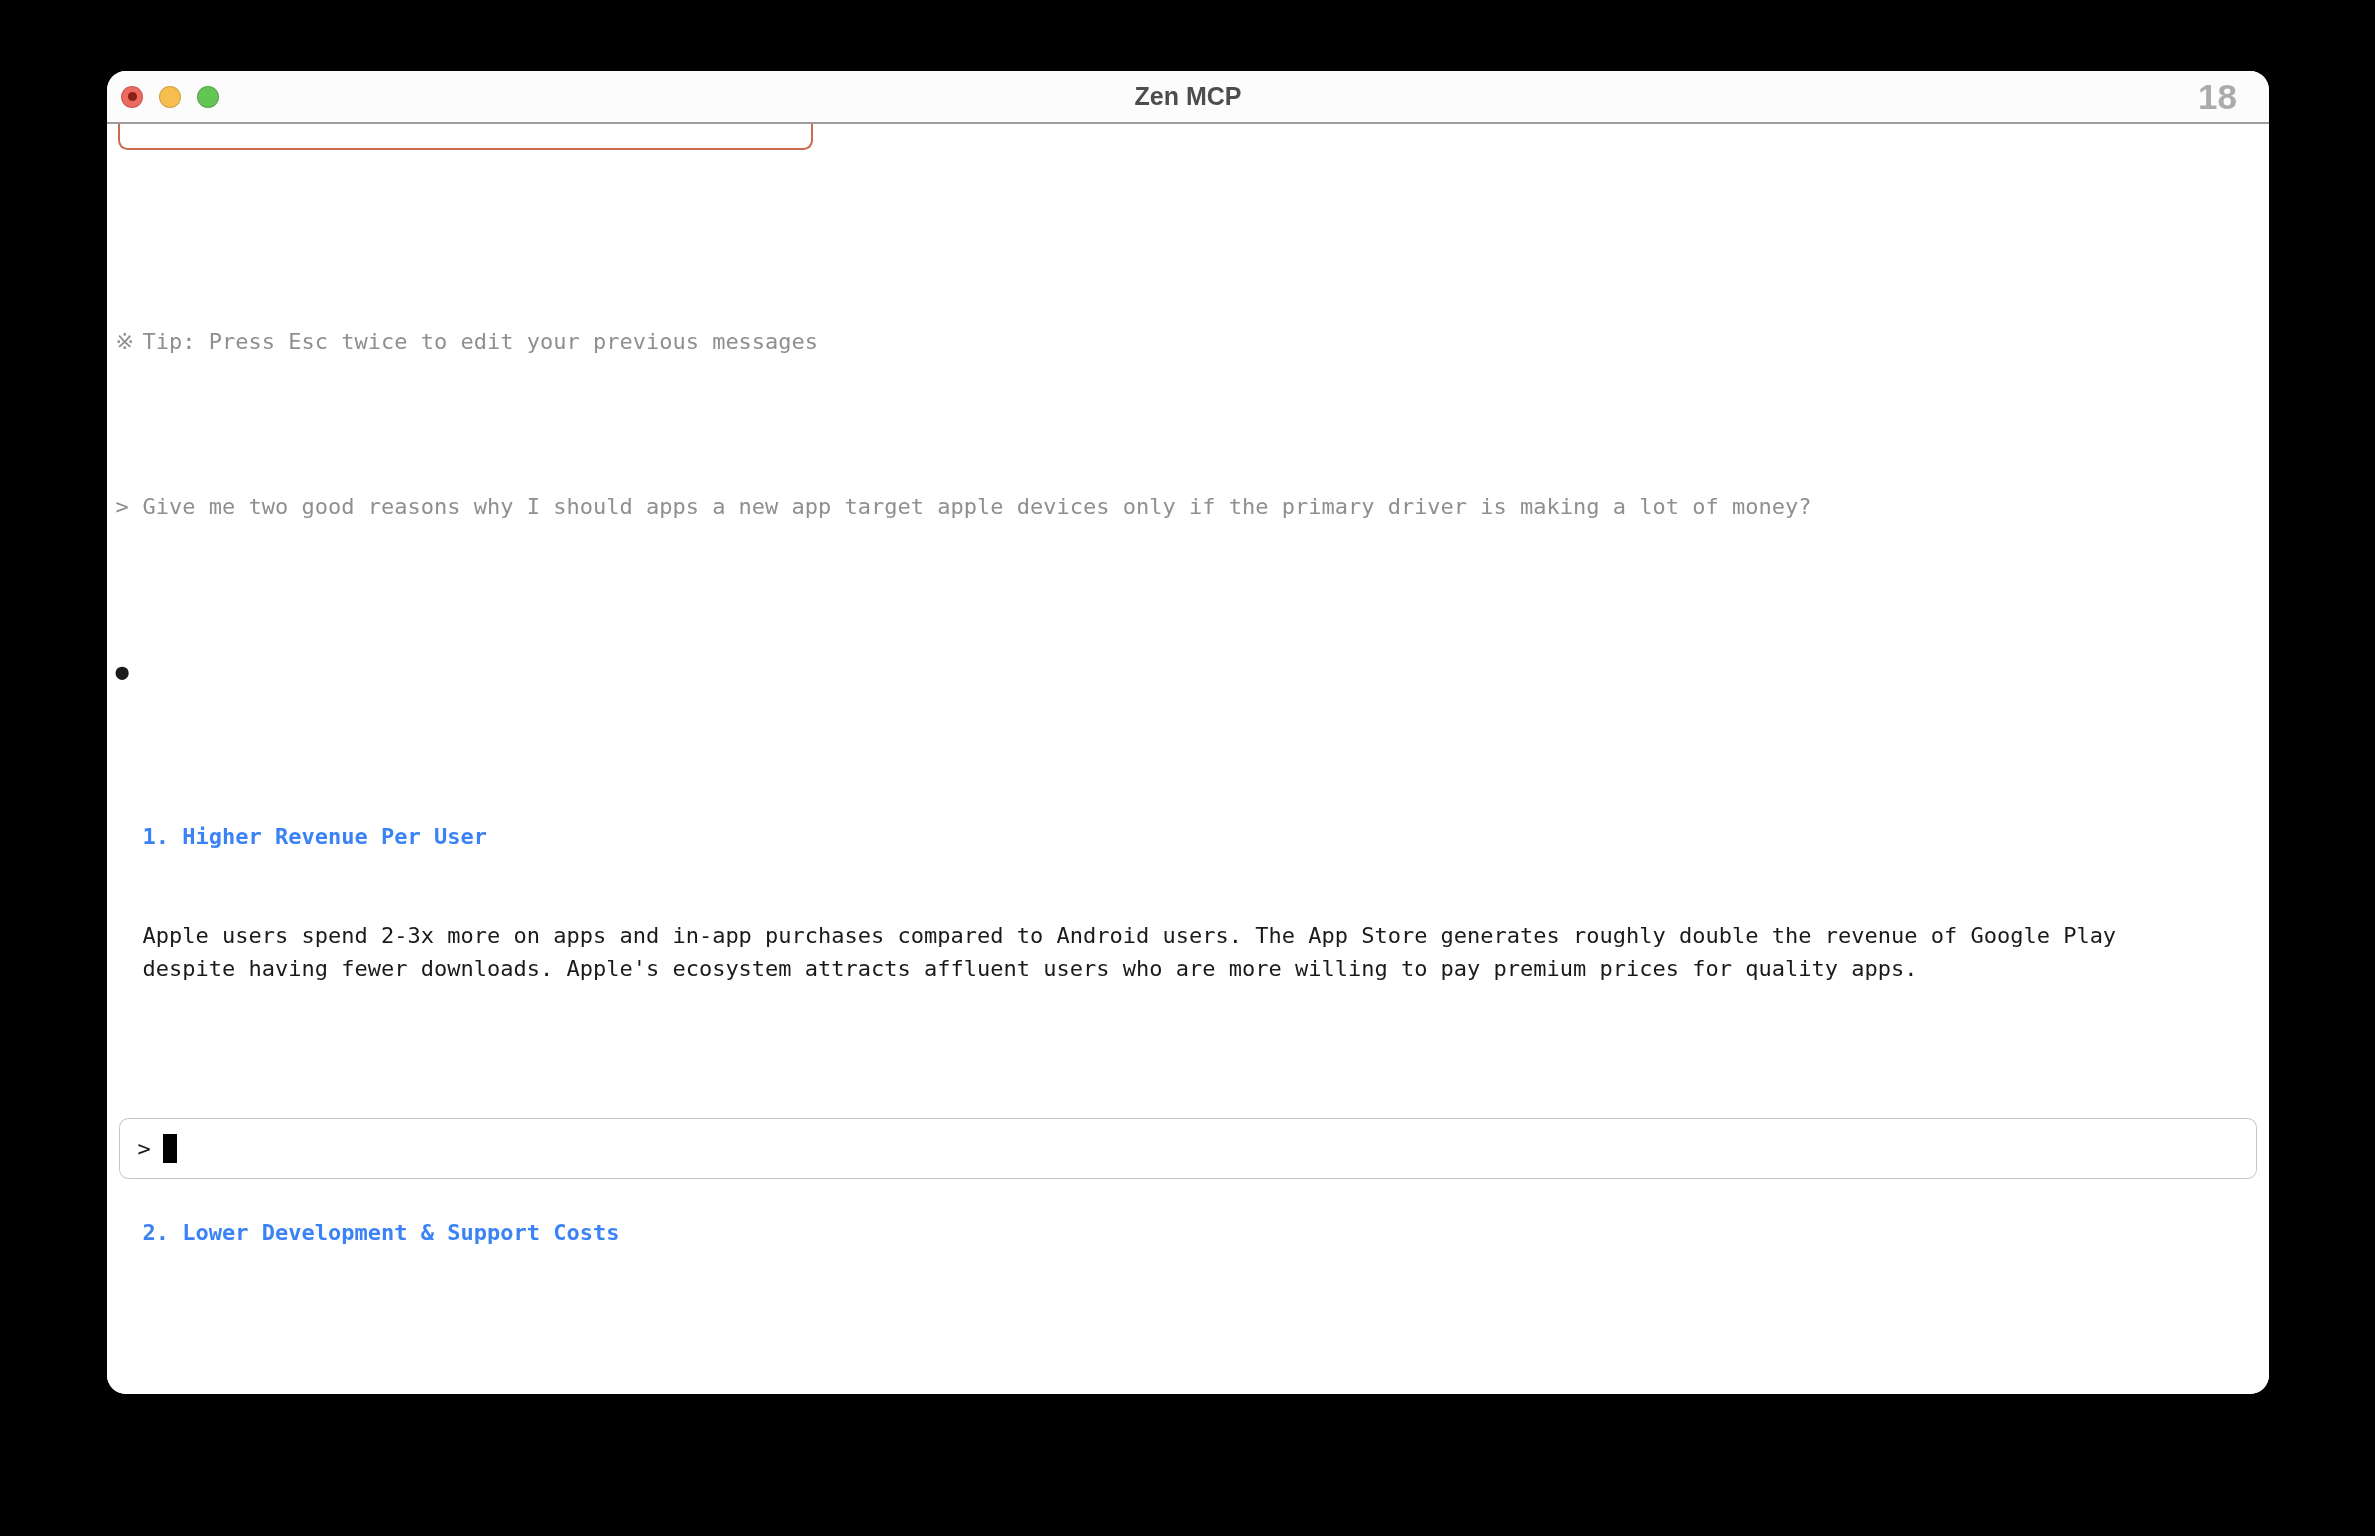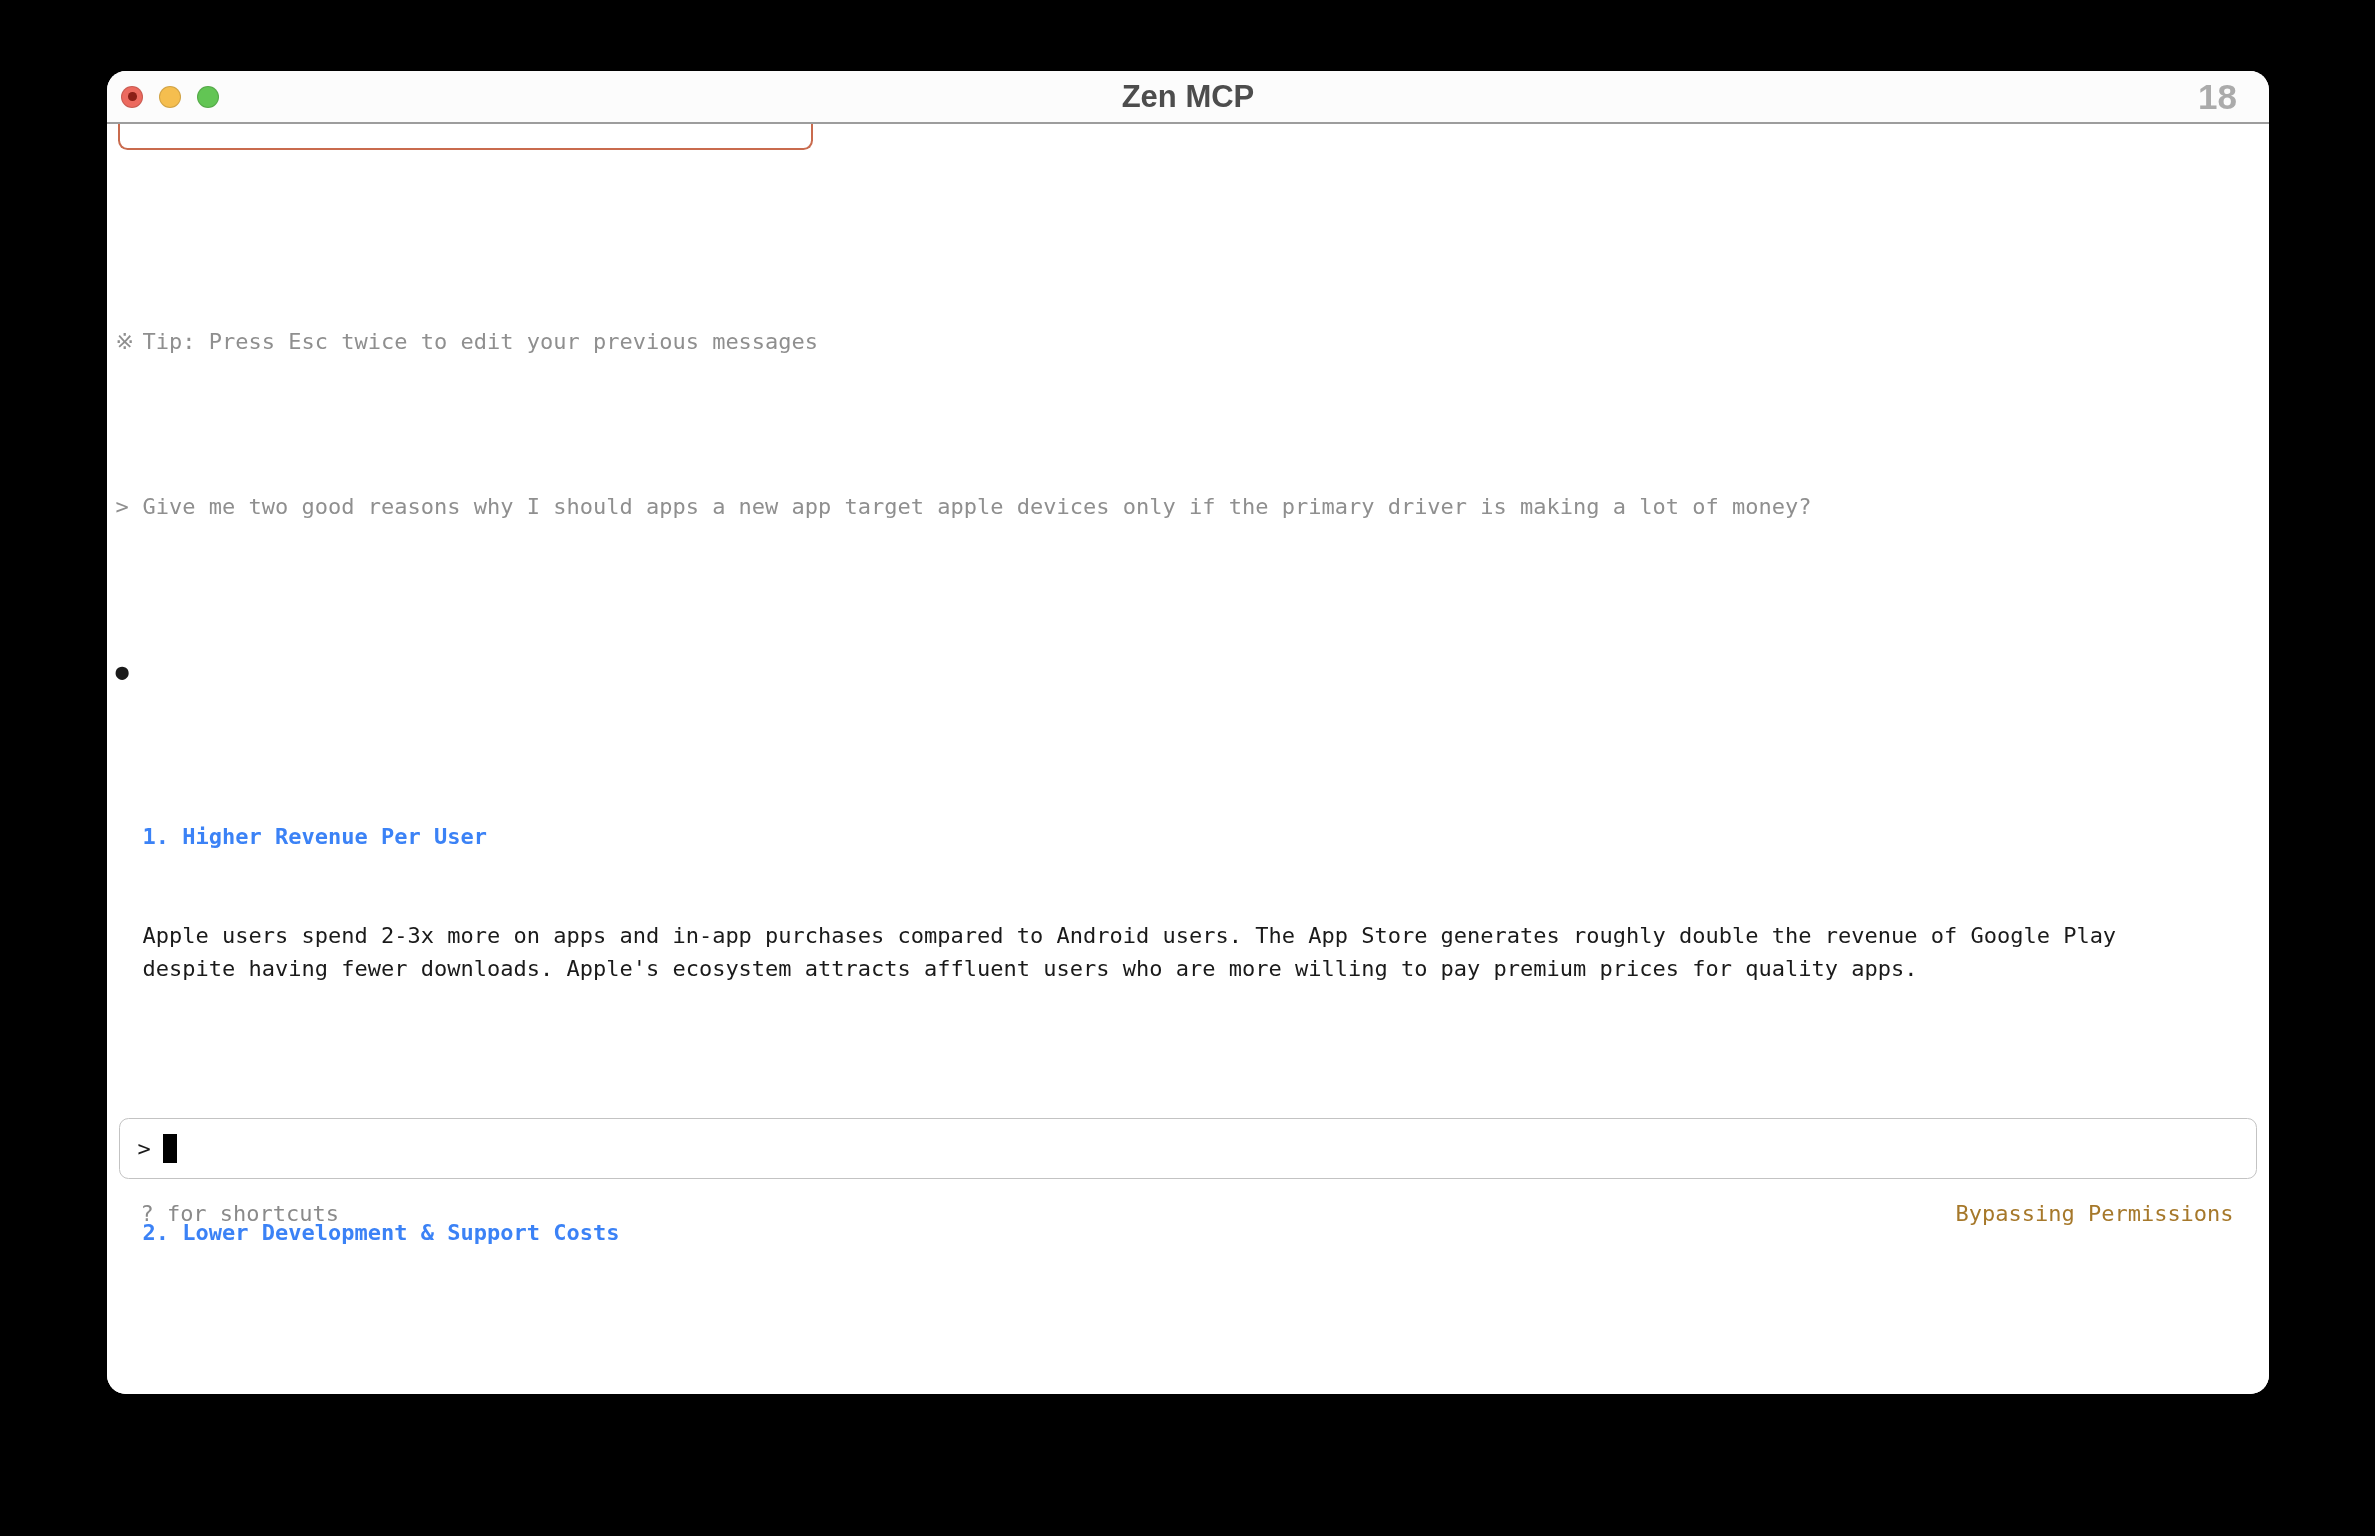--- a/index.html
+++ b/index.html
@@ -26,21 +26,21 @@
     border-bottom:2.9px solid #9d9d9d;
     position:relative;
     display:flex; align-items:center; justify-content:center;
   }
   .traffic { position:absolute; left:14.3px; top:0; height:100%; display:flex; align-items:center; gap:16px; }
   .light { width:22px; height:22px; border-radius:50%; box-sizing:border-box; border:1px solid rgba(0,0,0,.14); display:flex; align-items:center; justify-content:center; }
   .light.red    { background:#EC6A5F; }
   .light.yellow { background:#F5BE4F; }
   .light.green  { background:#62C554; }
   .light .dot { width:8.6px; height:8.6px; border-radius:50%; background:#8C1F17; }
-  .title { font-family:"Liberation Sans",sans-serif; font-weight:bold; font-size:31px; color:#4d4d4d; }
+  .title { font-family:"Liberation Sans",sans-serif; font-weight:bold; font-size:25px; color:#4d4d4d; }
   .badge { position:absolute; right:32px; font-family:"Liberation Sans",sans-serif; font-weight:bold; font-size:35px; color:#ababab; }
 
   
   .content { position:relative; flex:1; background:#fff; }
 
   .notice-box {
     position:absolute; left:11.4px; top:0;
     width:691px; height:24px;
     border:2.9px solid #C96B4E; border-top:none;
     border-radius:0 0 9.5px 9.5px;
@@ -135,20 +135,16 @@
       
 
     </div>
 
     <div class="input-box">
       <span>&gt;</span>
         <span></span>
         <span class="cursor"></span>
     </div>
 
-    <div class="footer">
-      <span class="hint">? for shortcuts</span>
-      <span class="permissions">Bypassing Permissions</span>
-    </div>
 
   </div>
 </div>
 
 
 </body></html>

